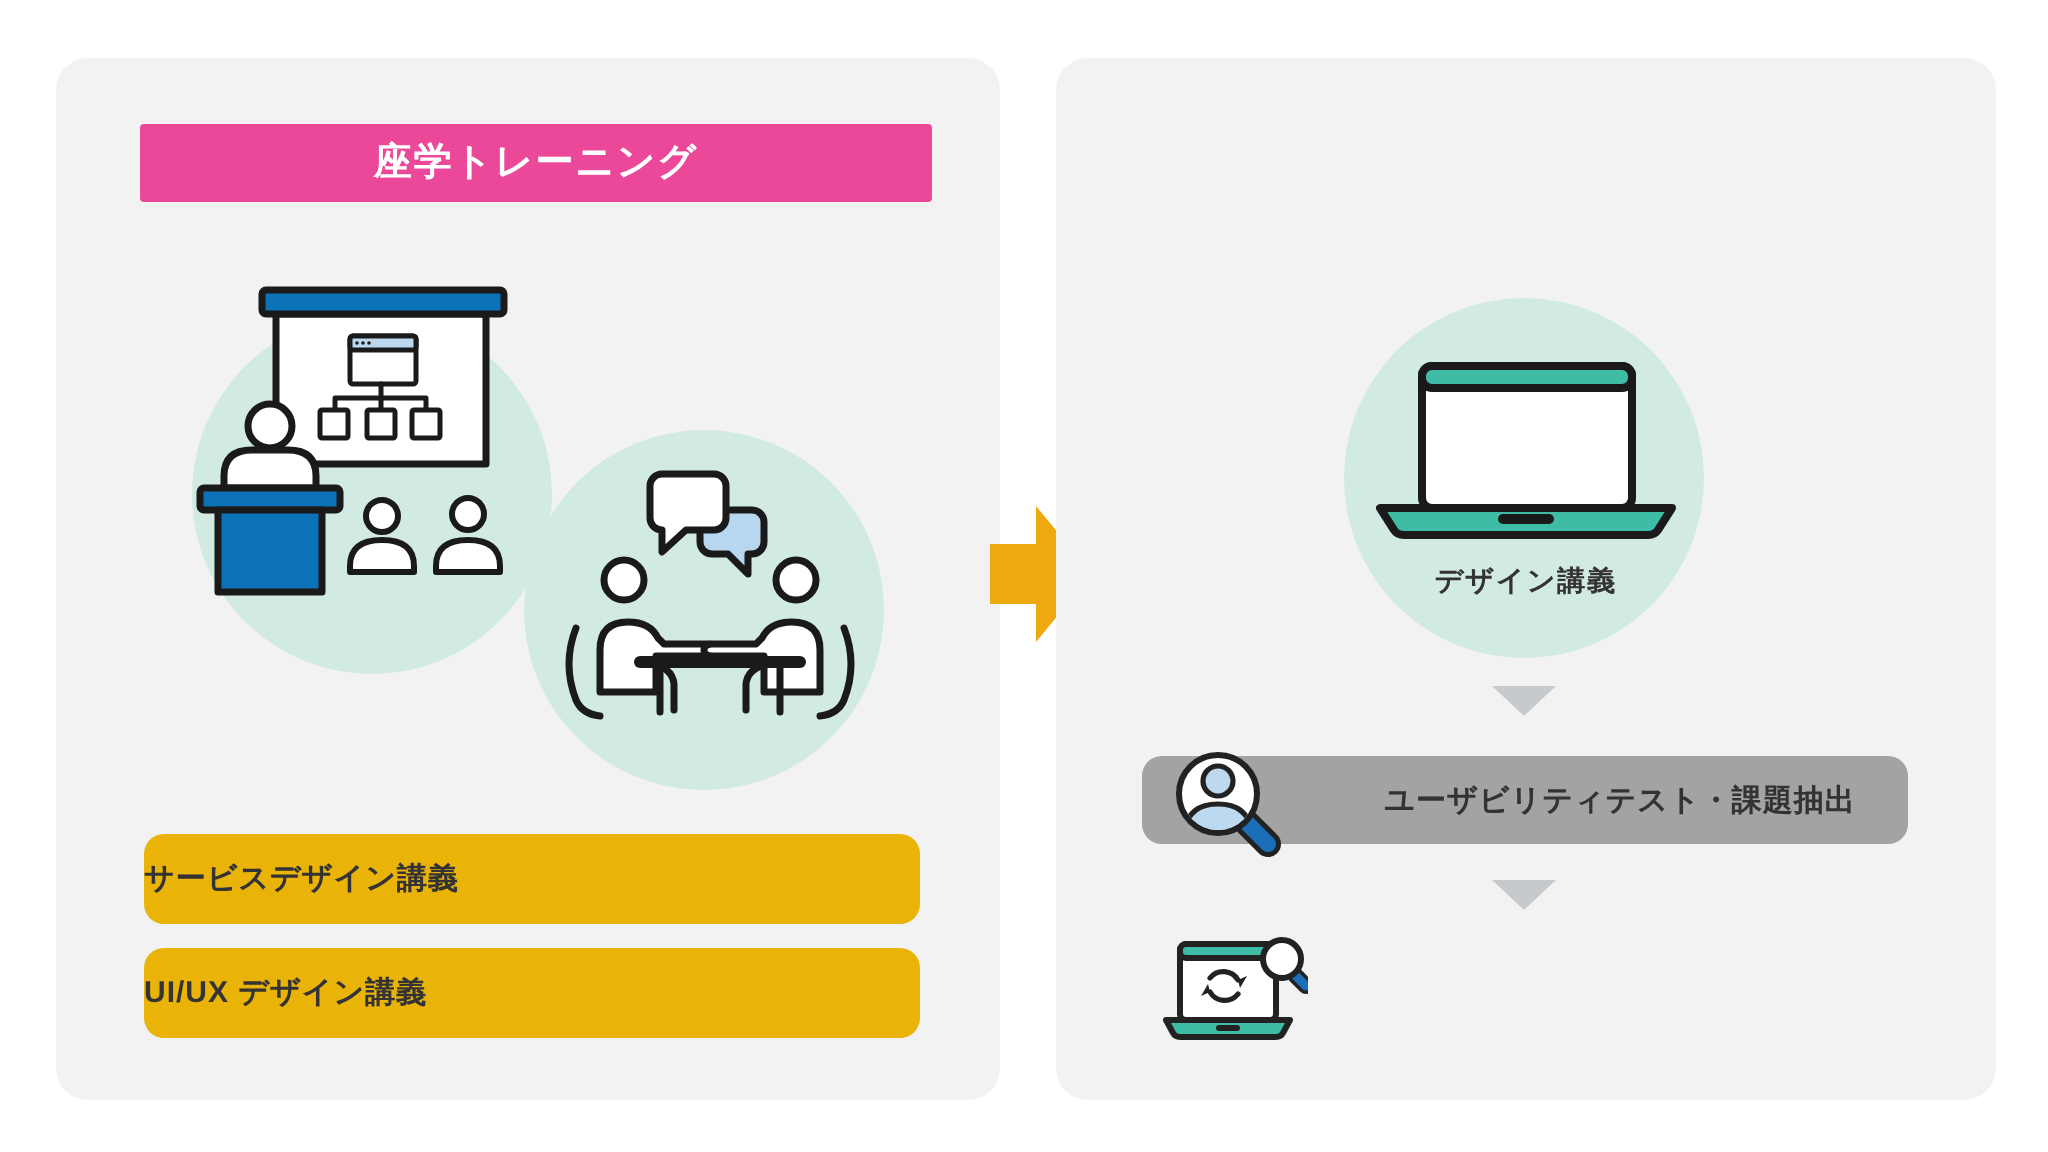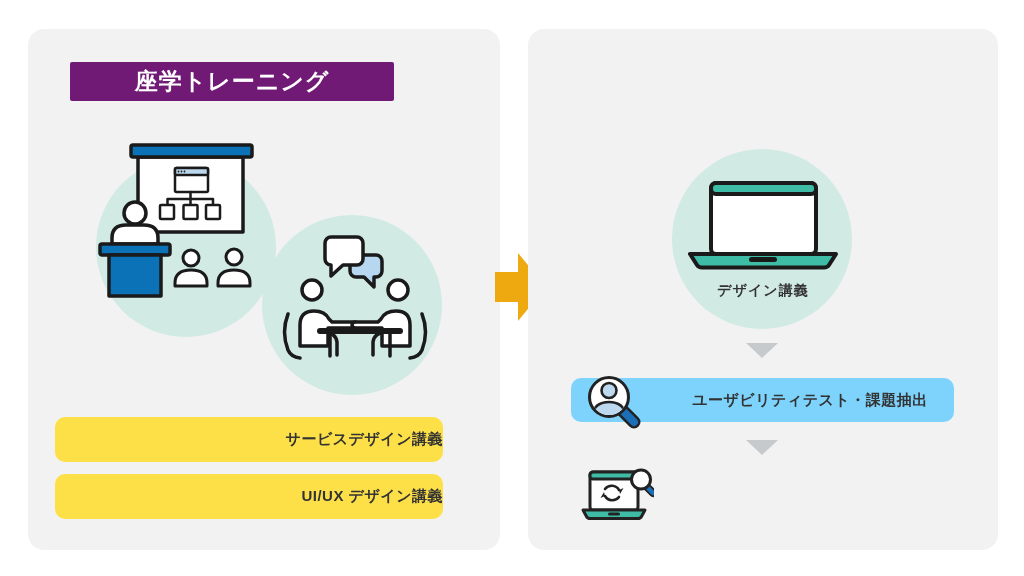--- a/index.html
+++ b/index.html
@@ -4,52 +4,52 @@
 <style>
   html,body{margin:0;padding:0;background:#ffffff;}
   .canvas{
     position:relative;width:1024px;height:576px;background:#ffffff;overflow:hidden;
     font-family:"Liberation Sans","DejaVu Sans",sans-serif;
   }
   .panel{position:absolute;top:29px;height:521px;background:#F2F2F3;border-radius:16px;}
   .panel-left{left:28px;width:472px;}
   .panel-right{left:528px;width:470px;}
   .panel-header{
-    position:absolute;left:42px;top:33px;width:324px;height:39px;
-    background:#701a75;color:#ffffff;font-size:23px;font-weight:bold;
+    position:absolute;left:42px;top:33px;width:396px;height:39px;
+    background:#ec4899;color:#ffffff;font-size:19px;font-weight:bold;
     line-height:39px;text-align:center;letter-spacing:1px;border-radius:2px;
   }
   .teal-circle{position:absolute;border-radius:50%;background:#D2EAE4;}
   .circle-a{left:68px;top:128px;width:180px;height:180px;}
   .circle-b{left:234px;top:186px;width:180px;height:180px;}
   .circle-c{left:144px;top:120px;width:180px;height:180px;}
   .illu{position:absolute;}
   .svg-presentation{left:70px;top:111px;width:164px;height:160px;}
   .svg-discussion{left:252px;top:201px;width:150px;height:130px;}
   .svg-laptop{left:160px;top:152px;width:150px;height:90px;}
   .lecture-card{
-    position:absolute;left:27px;width:388px;height:45px;background:#fde047;
-    border-radius:10px;display:flex;align-items:center;justify-content:flex-end;
+    position:absolute;left:44px;width:388px;height:45px;background:#eab308;
+    border-radius:10px;display:flex;align-items:center;justify-content:flex-start;
     font-size:15px;font-weight:bold;color:#333333;letter-spacing:0.5px;
   }
   .lecture-card-1{top:388px;}
   .lecture-card-2{top:445px;}
   .device-label{
     position:absolute;left:0;top:253px;width:100%;text-align:center;
     font-size:14px;font-weight:bold;color:#333333;letter-spacing:1px;
   }
   .step-tri{
     position:absolute;left:218px;width:0;height:0;
     border-left:16px solid transparent;border-right:16px solid transparent;
     border-top:15px solid #C7CACC;
   }
   .step-tri-1{top:314px;}
   .step-tri-2{top:411px;}
   .step-card{
-    position:absolute;left:43px;width:383px;height:44px;background:#7dd3fc;
+    position:absolute;left:43px;width:383px;height:44px;background:#a3a3a3;
     border-radius:10px;display:flex;align-items:center;justify-content:center;
     padding-left:95px;box-sizing:border-box;
     font-size:15px;font-weight:bold;color:#333333;letter-spacing:0.5px;
   }
   .step-card-1{top:349px;}
   .step-card-2{top:445px;}
   .svg-step-icon-1{left:55px;top:345px;width:62px;height:58px;}
   .svg-step-icon-2{left:50px;top:435px;width:76px;height:62px;}
   .main-arrow{position:absolute;left:495px;top:253px;width:51px;height:68px;}
 </style>

